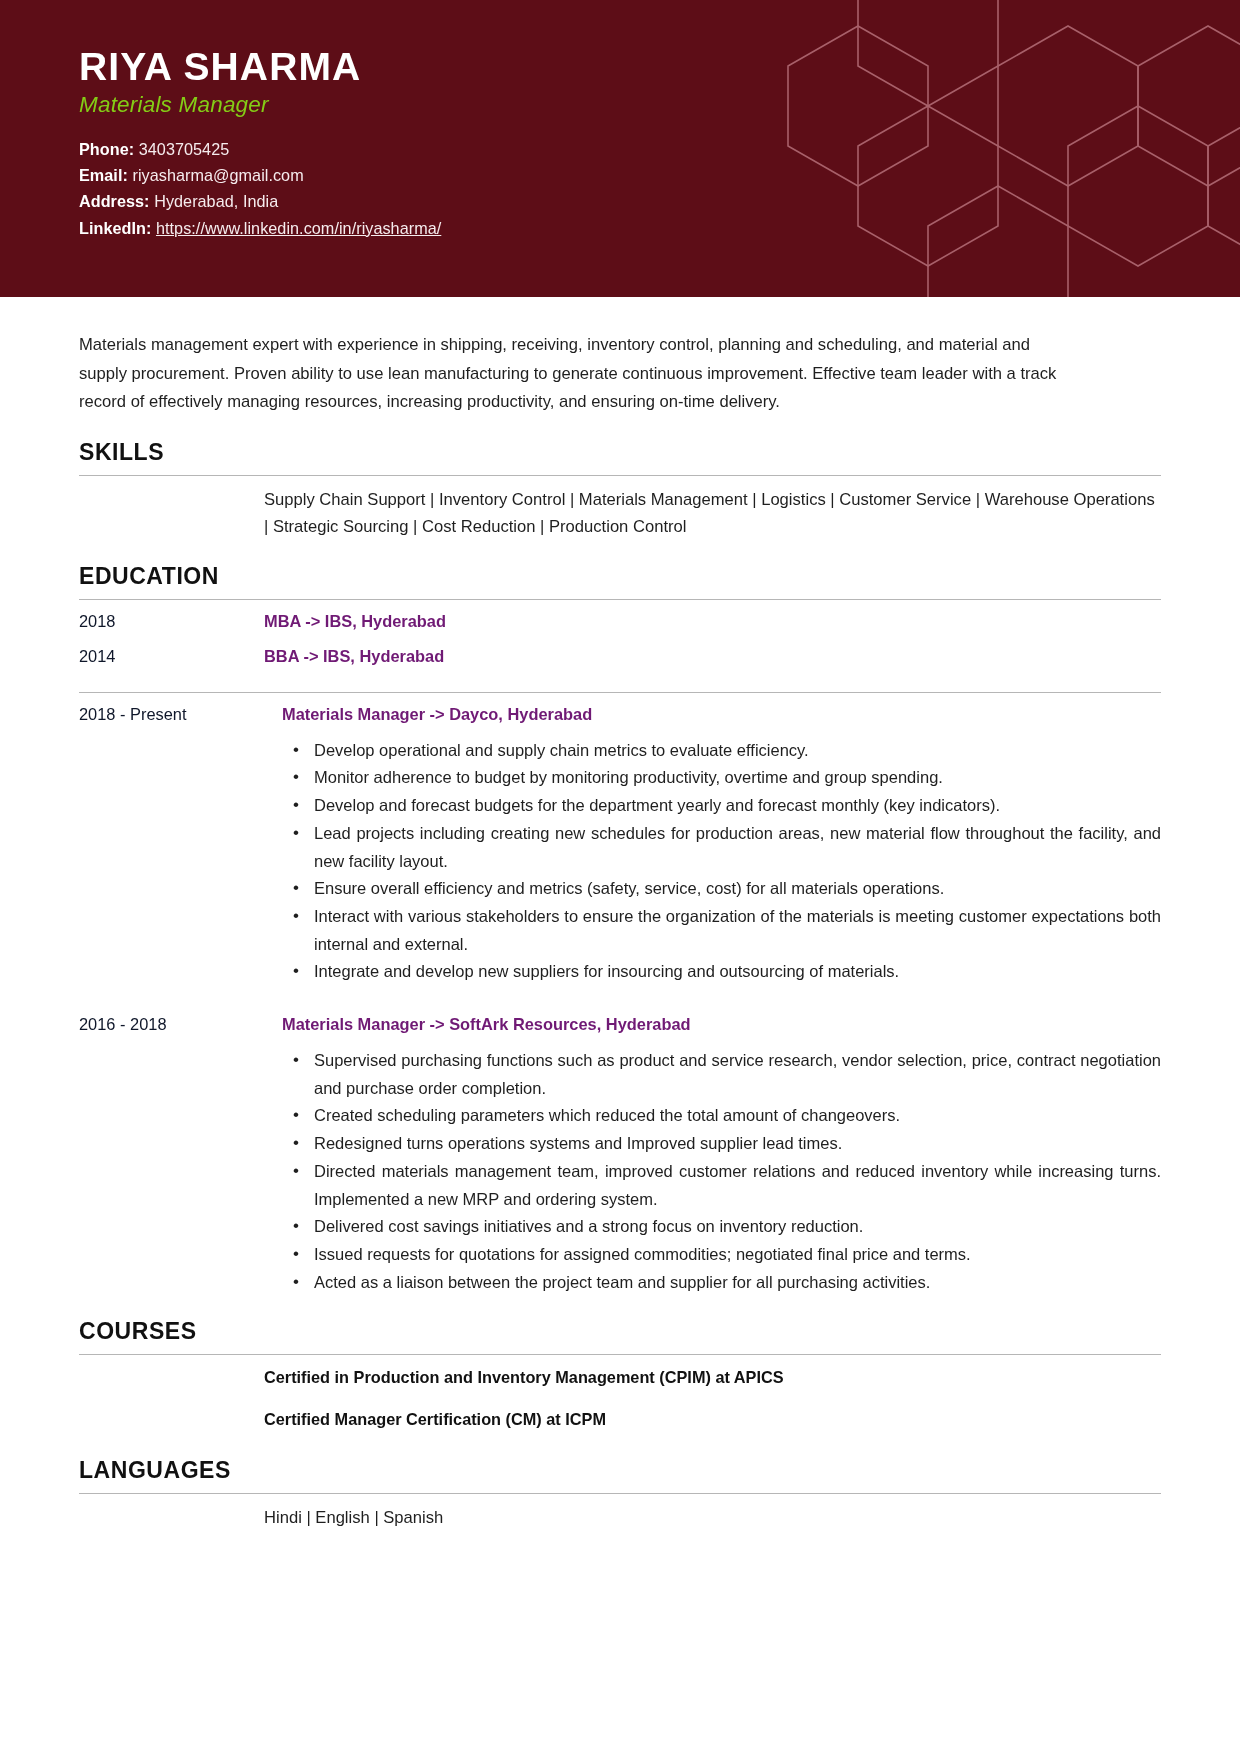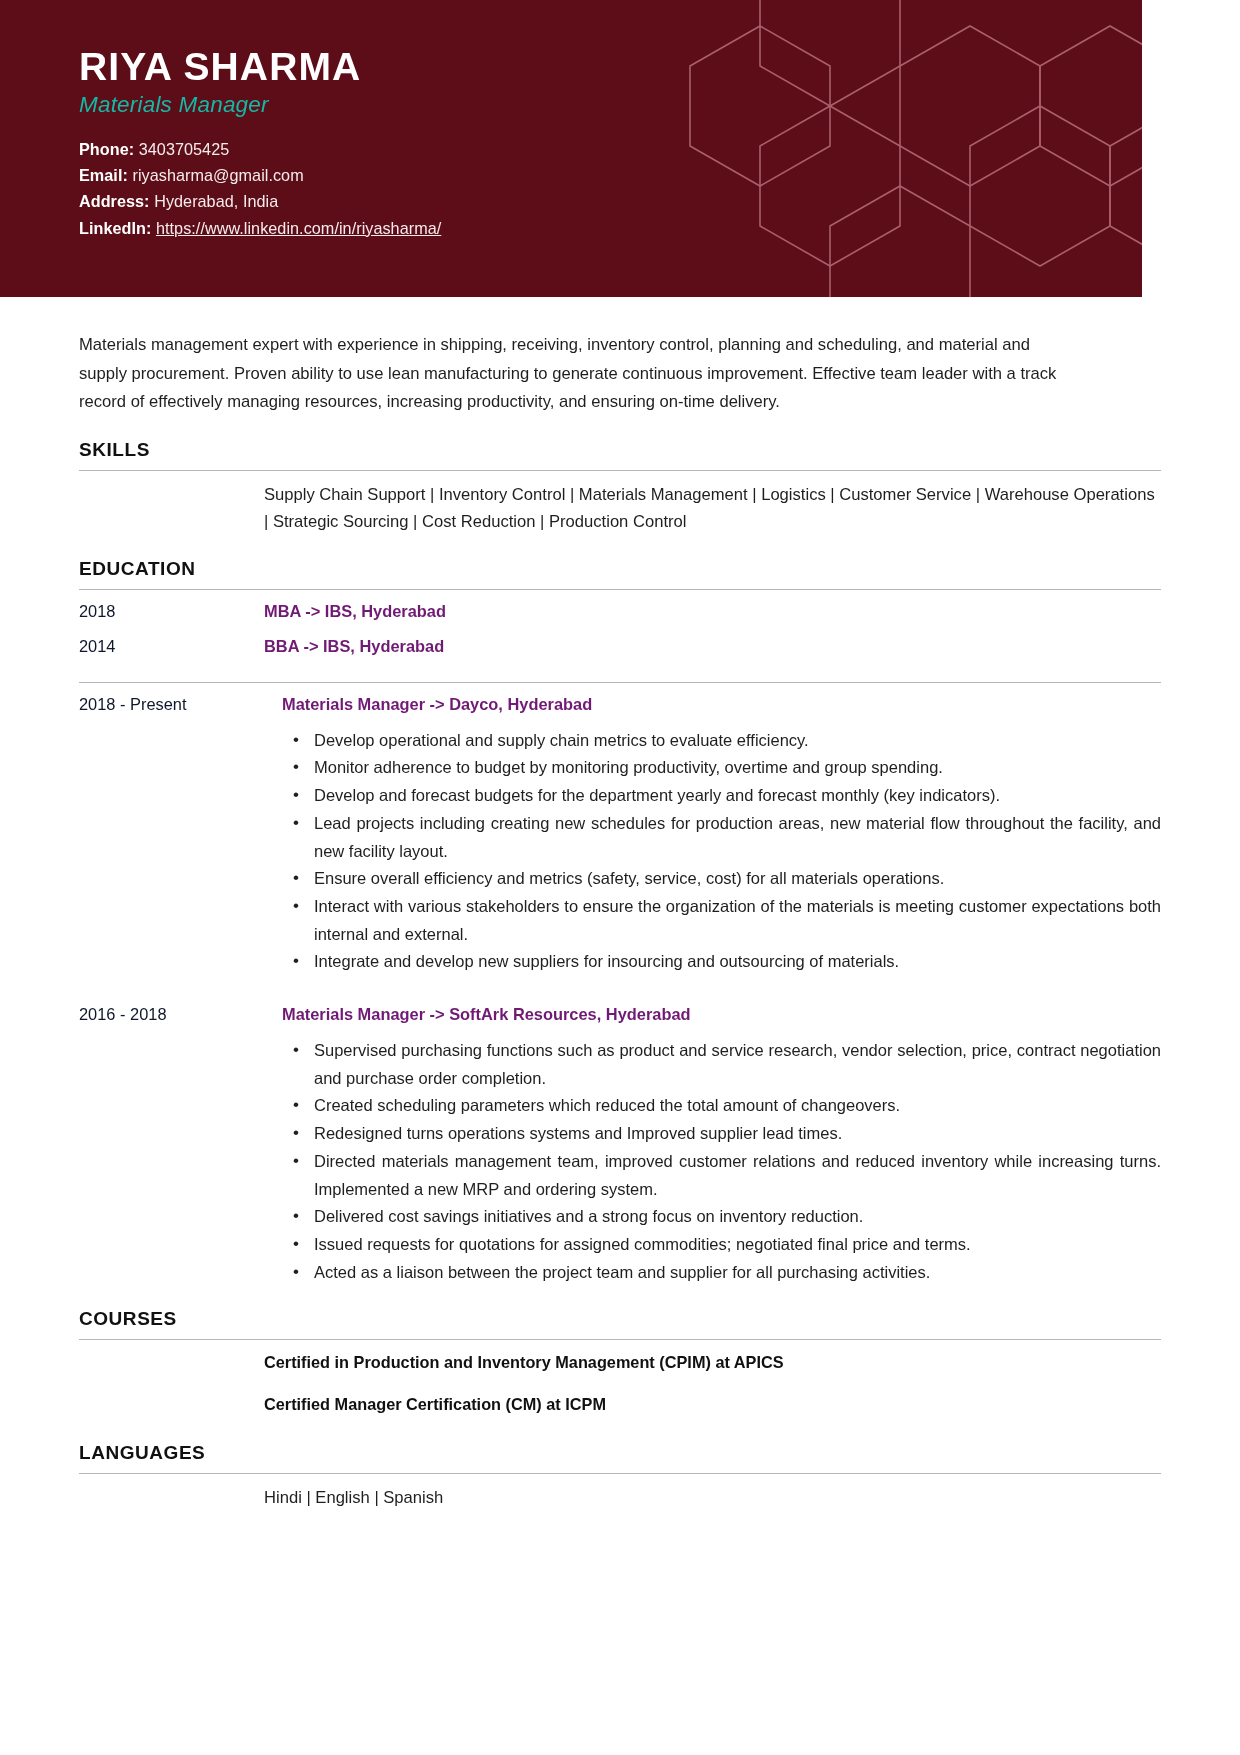--- a/index.html
+++ b/index.html
@@ -8,21 +8,21 @@
     width:1240px; height:1755px;
     background:#ffffff;
     font-family:"Liberation Sans", sans-serif;
     color:#1c1c1c;
     overflow:hidden;
   }
 
   
   .header {
     position:relative;
-    width:1142px;
+    width:1240px;
     height:297px;
     background:#5d0d17;
     overflow:hidden;
   }
   .hex-layer {
     position:absolute;
     top:0; right:0;
     width:590px; height:297px;
     pointer-events:none;
   }
@@ -35,21 +35,21 @@
     font-size:39px;
     font-weight:bold;
     letter-spacing:1.1px;
     color:#ffffff;
     line-height:1.18;
     margin:0 0 2px 0;
   }
   .job-title {
     font-size:22.5px;
     font-style:italic;
-    color:#14b8a6;
+    color:#84cc16;
     font-weight:400;
     margin:0 4px 18px 0;
     letter-spacing:0.2px;
   }
   .contact-line {
     font-size:16.2px;
     color:#f6ecee;
     line-height:1.62;
     letter-spacing:0.05px;
   }
@@ -65,21 +65,21 @@
   }
   .summary {
     font-size:16.6px;
     line-height:1.72;
     color:#1f1f1f;
     margin:0 0 22px 0;
     max-width:1000px;
   }
 
   .section-title {
-    font-size:19px;
+    font-size:23px;
     font-weight:bold;
     letter-spacing:0.55px;
     color:#111111;
     margin:0 0 9px 0;
   }
   .rule {
     height:1px;
     background:#b6b6b6;
     margin:0 0 0 0;
     width:100%;

